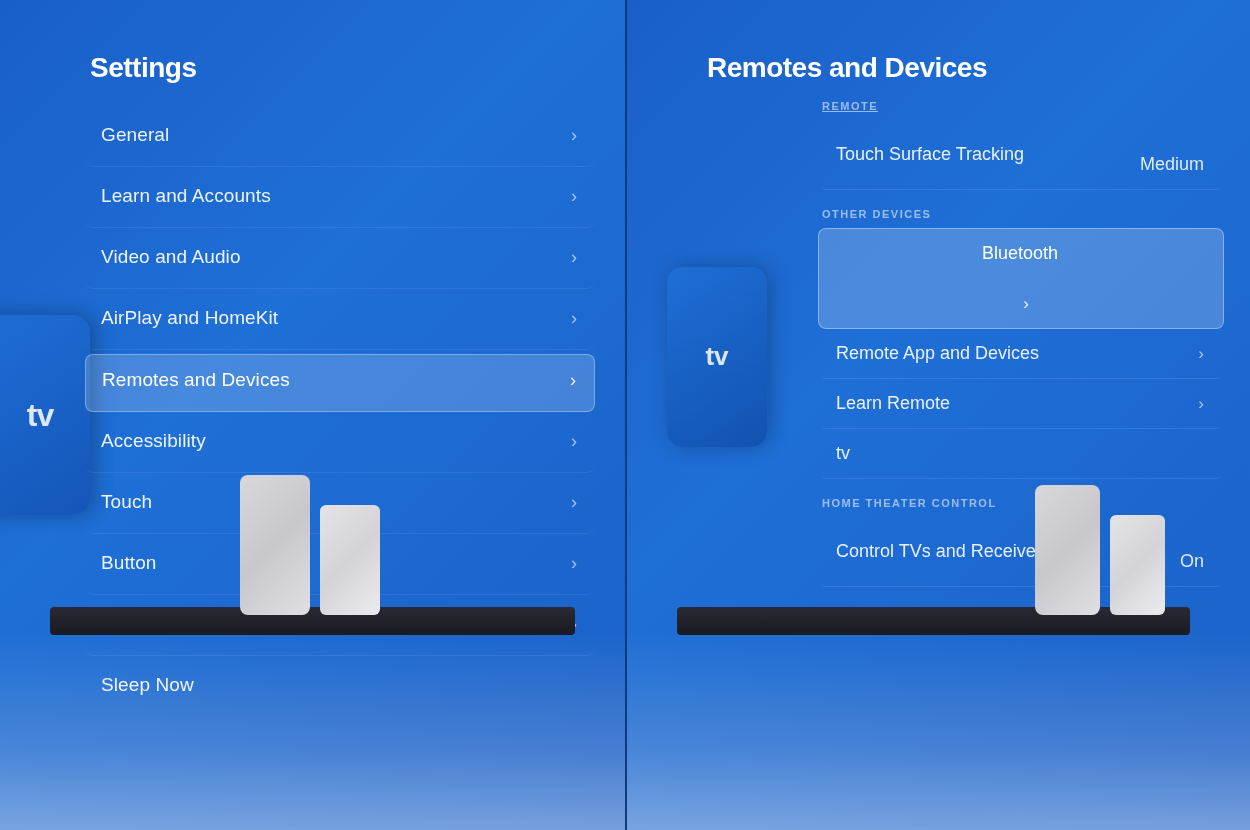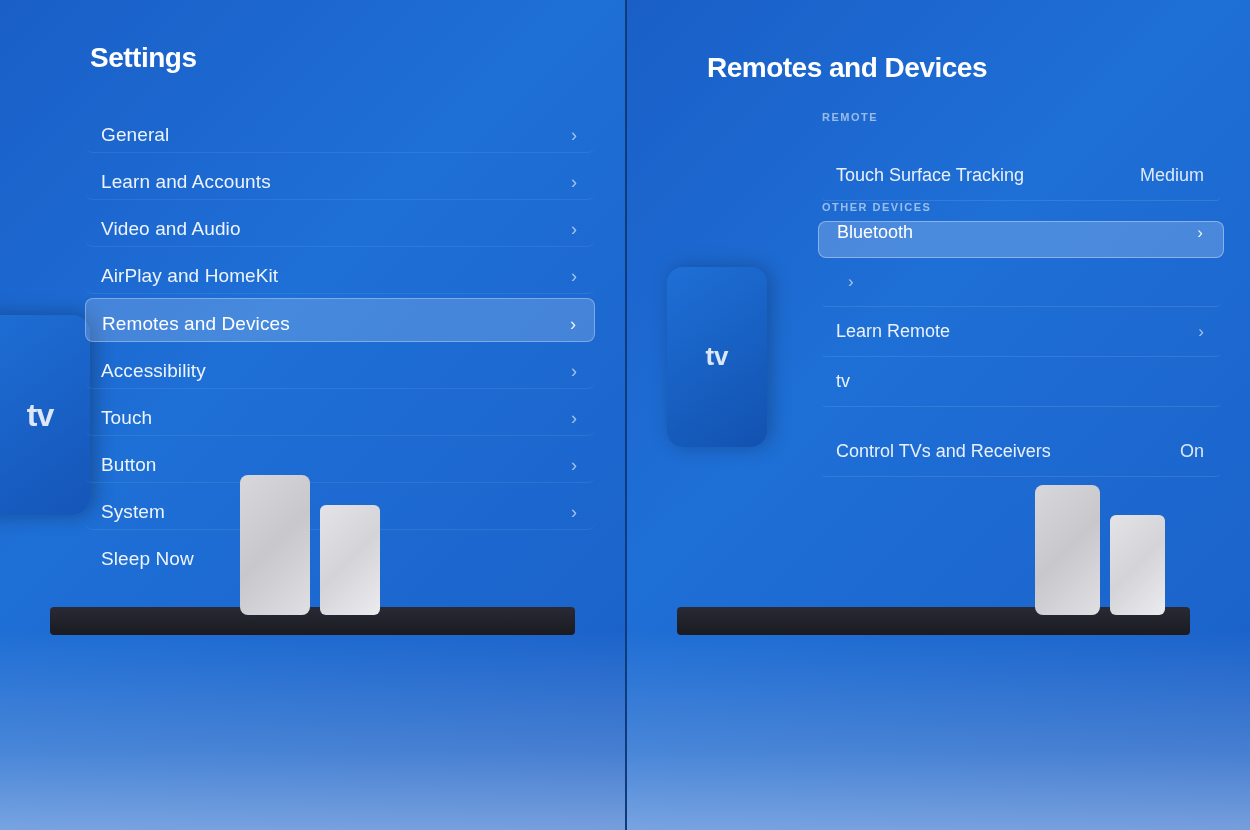--- a/index.html
+++ b/index.html
@@ -51,41 +51,41 @@
       color: rgba(255,255,255,0.85);
       font-size: 32px;
       font-weight: 700;
       letter-spacing: -1px;
       margin-left: 20px;
     }
 
     
     .settings-title {
       position: absolute;
-      top: 42px;
+      top: 52px;
       left: 90px;
       color: #ffffff;
       font-size: 28px;
       font-weight: 700;
       letter-spacing: -0.5px;
     }
 
     
     .menu-container {
       position: absolute;
       top: 110px;
       left: 85px;
       right: 30px;
     }
 
     .menu-item {
       display: flex;
       align-items: center;
       justify-content: space-between;
-      padding: 14px 18px 6px 16px;
+      padding: 14px 18px 20px 16px;
       margin-bottom: 4px;
       border-radius: 8px;
       cursor: pointer;
       border-bottom: 1px solid rgba(255,255,255,0.08);
     }
 
     .menu-item:last-child {
       border-bottom: none;
     }
 
@@ -170,42 +170,45 @@
       right: 30px;
     }
 
     .section-label {
       color: rgba(255,255,255,0.55);
       font-size: 11px;
       font-weight: 600;
       letter-spacing: 1.5px;
       text-transform: uppercase;
       margin-bottom: 8px;
+      margin-top: 18px;
     }
 
     .section-label:first-child {
-      margin-top: 11px;
+      margin-top: 0;
+      text-decoration: underline;
     }
 
     .right-item {
       display: flex;
-      align-items: flex-end;
+      align-items: center;
       justify-content: space-between;
       padding: 14px 16px 14px 14px;
       border-bottom: 1px solid rgba(255,255,255,0.1);
       border-radius: 4px;
       gap: 30px;
     }
 
     .right-item.highlighted {
       background: rgba(255,255,255,0.2);
       border: 1px solid rgba(255,255,255,0.35);
       border-radius: 8px;
       margin: 0 -4px;
-      padding: 0 20px 14px 18px;
+      padding: 14px 20px 14px 18px;
+      flex-direction: column;
     }
 
     .right-item-label {
       color: rgba(255,255,255,0.9);
       font-size: 18px;
       font-weight: 400;
     }
 
     .right-item.highlighted .right-item-label {
       color: #ffffff;
@@ -413,37 +416,39 @@
     <div class="section-label">OTHER DEVICES</div>
 
     <div class="right-item highlighted">
       <span class="right-item-label">Bluetooth</span>
       <div class="right-item-right">
         <span class="right-item-chevron">›</span>
       </div>
     </div>
 
     <div class="right-item">
+      <span class="right-item-label">Remote App and Devices</span>
       <div class="right-item-right">
         <span class="right-item-chevron">›</span>
       </div>
     </div>
 
 
     <div class="right-item">
       <span class="right-item-label">Learn Remote</span>
       <div class="right-item-right">
         <span class="right-item-chevron">›</span>
       </div>
     </div>
 
     <div class="right-item">
       <span class="right-item-label">tv</span>
     </div>
 
+    <div class="section-label">HOME THEATER CONTROL</div>
 
     <div class="right-item">
       <span class="right-item-label">Control TVs and Receivers</span>
       <div class="right-item-right">
         <span class="right-item-value">On</span>
       </div>
     </div>
 
   </div>
 

